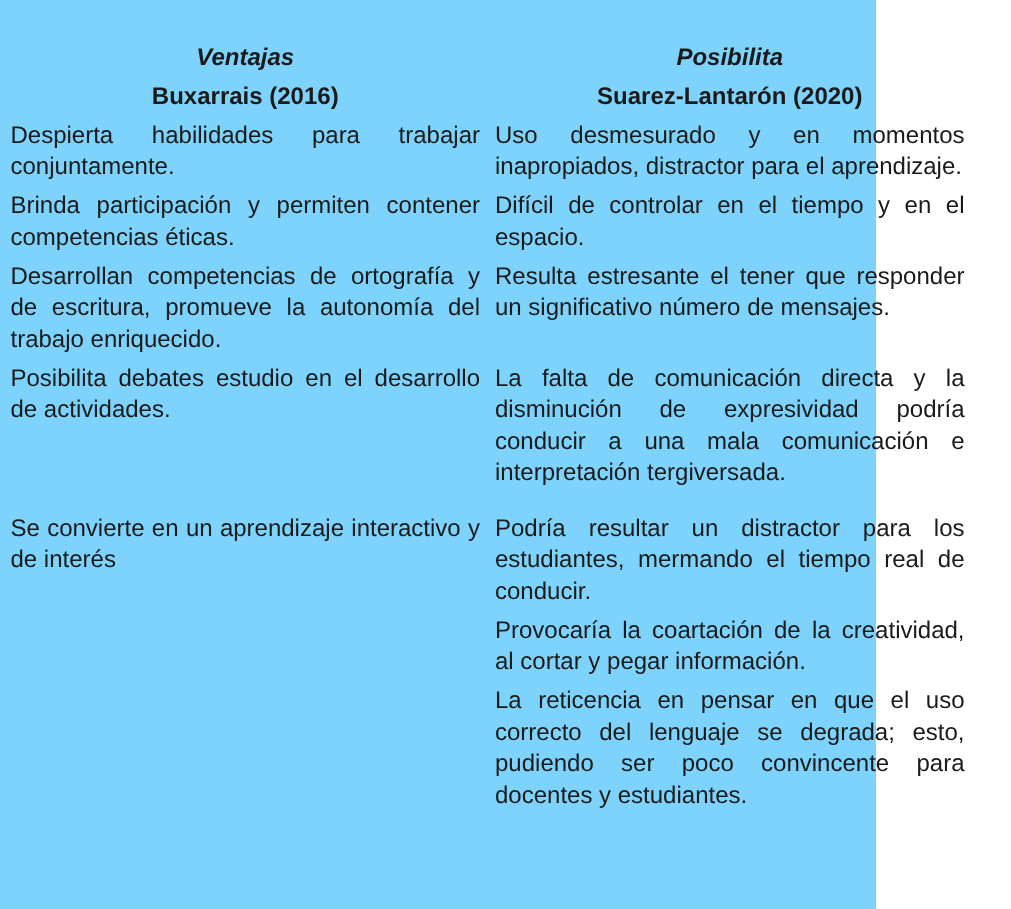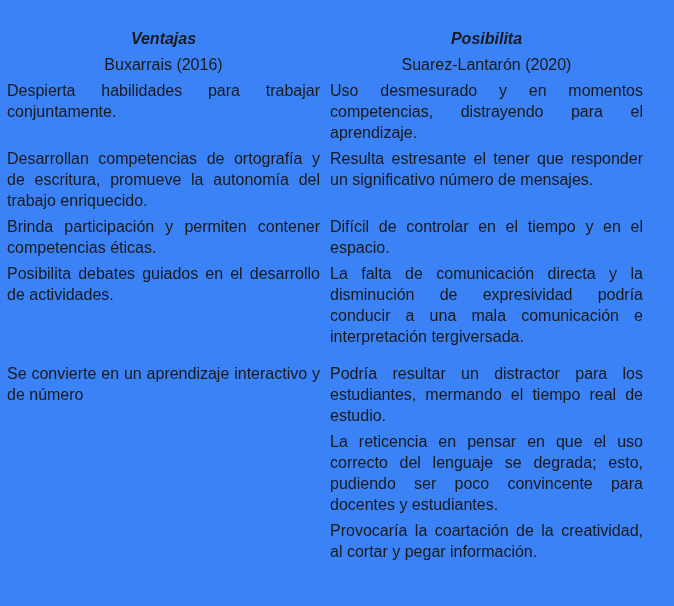--- a/index.html
+++ b/index.html
@@ -5,28 +5,28 @@
   html, body {
     margin: 0;
     padding: 0;
     background: #ffffff;
     width: 674px;
     height: 606px;
     overflow: hidden;
   }
   .doc {
     box-sizing: border-box;
-    width: 674px;
+    width: 584px;
     height: 606px;
     padding: 26px 0 0 7px;
     font-family: "Liberation Sans", "DejaVu Sans", sans-serif;
     font-size: 16px;
     line-height: 21px;
     color: #1a1a1a;
-    background: #3b82f6;
+    background: #7dd3fc;
   }
   table.cmp {
     border-collapse: collapse;
     table-layout: fixed;
     width: 636px;
     border: none;
   }
   col.c-left  { width: 323px; }
   col.c-right { width: 313px; }
   th, td {
@@ -35,20 +35,21 @@
     font-weight: normal;
     border: none;
   }
   th.h-left, td.cell-left { padding-right: 10px; }
   th.col-title {
     font-weight: bold;
     font-style: italic;
     text-align: center;
   }
   th.col-source {
+    font-weight: bold;
   }
   td.body-cell {
     text-align: justify;
   }
   tr.gap-row td { padding-top: 13px; }
 </style>
 </head>
 <body>
 
 <div class="doc">
@@ -63,41 +64,41 @@
         <th class="col-title">Posibilita</th>
       </tr>
       <tr>
         <th class="col-source h-left">Buxarrais (2016)</th>
         <th class="col-source">Suarez-Lantarón (2020)</th>
       </tr>
     </thead>
     <tbody>
       <tr>
         <td class="body-cell cell-left">Despierta habilidades para trabajar conjuntamente.</td>
-        <td class="body-cell">Uso desmesurado y en momentos competencias, distrayendo para el aprendizaje.</td>
+        <td class="body-cell">Uso desmesurado y en momentos inapropiados, distractor para el aprendizaje.</td>
+      </tr>
+      <tr>
+        <td class="body-cell cell-left">Brinda participación y permiten contener competencias éticas.</td>
+        <td class="body-cell">Difícil de controlar en el tiempo y en el espacio.</td>
       </tr>
       <tr>
         <td class="body-cell cell-left">Desarrollan competencias de ortografía y de escritura, promueve la autonomía del trabajo enriquecido.</td>
         <td class="body-cell">Resulta estresante el tener que responder un significativo número de mensajes.</td>
       </tr>
       <tr>
-        <td class="body-cell cell-left">Brinda participación y permiten contener competencias éticas.</td>
-        <td class="body-cell">Difícil de controlar en el tiempo y en el espacio.</td>
-      </tr>
-      <tr>
-        <td class="body-cell cell-left">Posibilita debates guiados en el desarrollo de actividades.</td>
+        <td class="body-cell cell-left">Posibilita debates estudio en el desarrollo de actividades.</td>
         <td class="body-cell">La falta de comunicación directa y la disminución de expresividad podría conducir a una mala comunicación e interpretación tergiversada.</td>
       </tr>
       <tr class="gap-row">
-        <td class="body-cell cell-left">Se convierte en un aprendizaje interactivo y de número</td>
-        <td class="body-cell">Podría resultar un distractor para los estudiantes, mermando el tiempo real de estudio.</td>
+        <td class="body-cell cell-left">Se convierte en un aprendizaje interactivo y de interés</td>
+        <td class="body-cell">Podría resultar un distractor para los estudiantes, mermando el tiempo real de conducir.</td>
+      </tr>
+      <tr>
+        <td class="body-cell cell-left"></td>
+        <td class="body-cell">Provocaría la coartación de la creatividad, al cortar y pegar información.</td>
       </tr>
       <tr>
         <td class="body-cell cell-left"></td>
         <td class="body-cell">La reticencia en pensar en que el uso correcto del lenguaje se degrada; esto, pudiendo ser poco convincente para docentes y estudiantes.</td>
-      </tr>
-      <tr>
-        <td class="body-cell cell-left"></td>
-        <td class="body-cell">Provocaría la coartación de la creatividad, al cortar y pegar información.</td>
       </tr>
     </tbody>
   </table>
 </div>
 
 </body></html>

